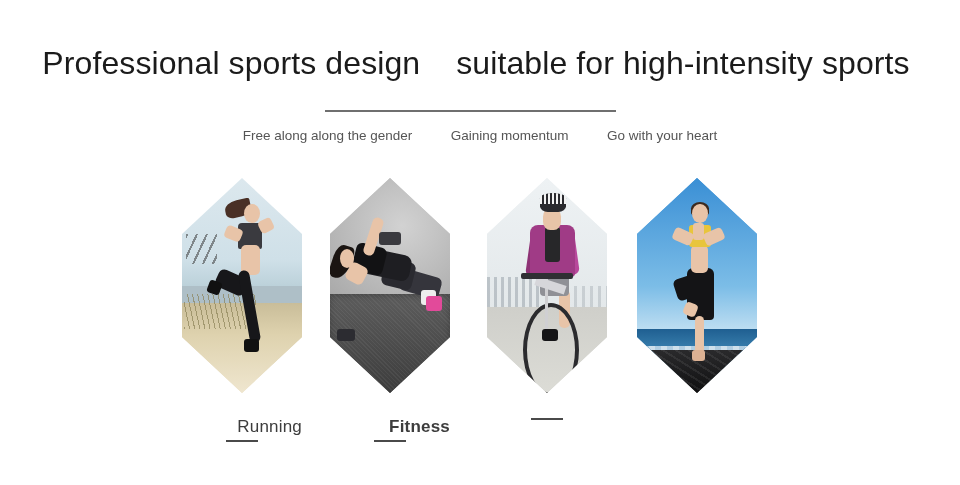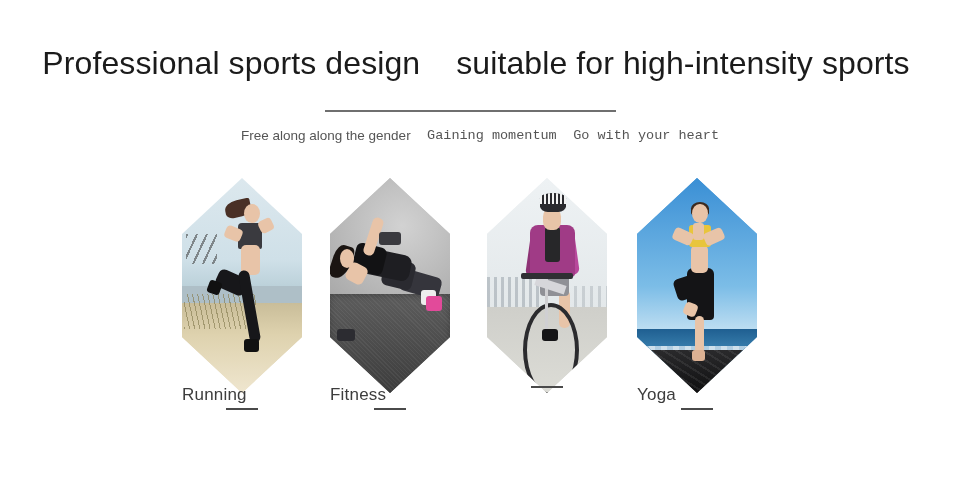--- a/index.html
+++ b/index.html
@@ -58,21 +58,21 @@
     text-align: center;
     white-space: nowrap;
   }
   .tagline {
     display: inline-block;
     font-size: 13.5px;
     color: #555555;
     line-height: 19px;
     vertical-align: top;
   }
-  .tagline + .tagline { margin-left: 12px; font-family: Liberation Mono, monospace; }
+  .tagline + .tagline { margin-left: 34px; }
 
   
   .cards {
     position: absolute;
     top: 178px;
     left: 182px;
     width: 576px;
     height: 215px;
   }
   .card {
@@ -198,26 +198,26 @@
   .yoga-hands{ left:47%; top:21%; width:9%; height:8%; border-radius:3px; }
   .yoga-pants{ left:42%; top:42%; width:22%; height:24%; border-radius:6px 6px 4px 4px; background:#141416; }
   .yoga-legU { left:32%; top:46%; width:18%; height:10%; border-radius:5px; background:#141416; transform:rotate(-18deg); }
   .yoga-shinR{ left:39%; top:58%; width:11%; height:6%; border-radius:4px; transform:rotate(22deg); }
   .yoga-legS { left:48%; top:64%; width:8%; height:18%; border-radius:5px; }
   .yoga-foot { left:46%; top:80%; width:11%; height:5%; border-radius:3px; }
 
   
   .label-wrap {
     position: absolute;
-    top: 384px;
+    top: 416px;
     width: 120px;
-    text-align: left;
+    text-align: right;
   }
   .label-wrap.l0 { left: 182px; }
-  .label-wrap.l1 { left: 330px; }
+  .label-wrap.l1 { left: 330px; font-weight: bold; }
   .label-wrap.l2 { left: 487px; }
   .label-wrap.l3 { left: 637px; }
   .label-text {
     display: block;
     font-size: 17px;
     color: #3d3d3d;
     line-height: 22px;
     letter-spacing: 0.2px;
   }
   .label-rule {
@@ -345,18 +345,14 @@
     <span class="label-text">Running</span>
     <span class="label-rule"></span>
   </div>
   <div class="label-wrap l1">
     <span class="label-text">Fitness</span>
     <span class="label-rule"></span>
   </div>
   <div class="label-wrap l2">
     <span class="label-rule"></span>
   </div>
-  <div class="label-wrap l3">
-    <span class="label-text">Yoga</span>
-    <span class="label-rule"></span>
-  </div>
 
 </div>
 
 </body></html>

